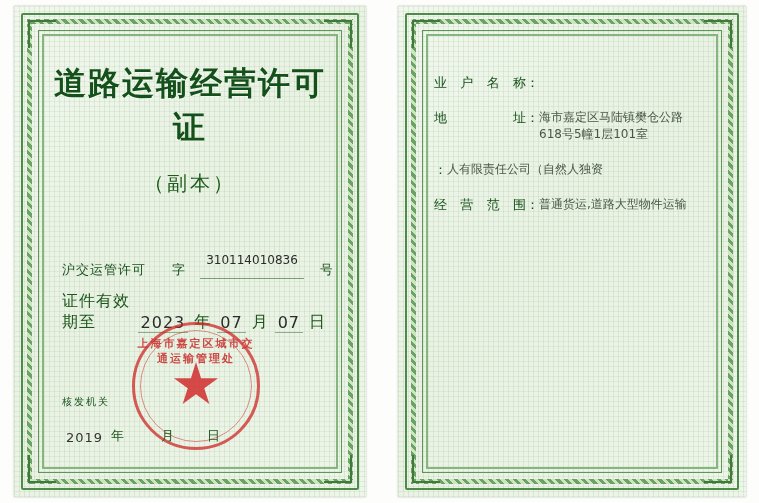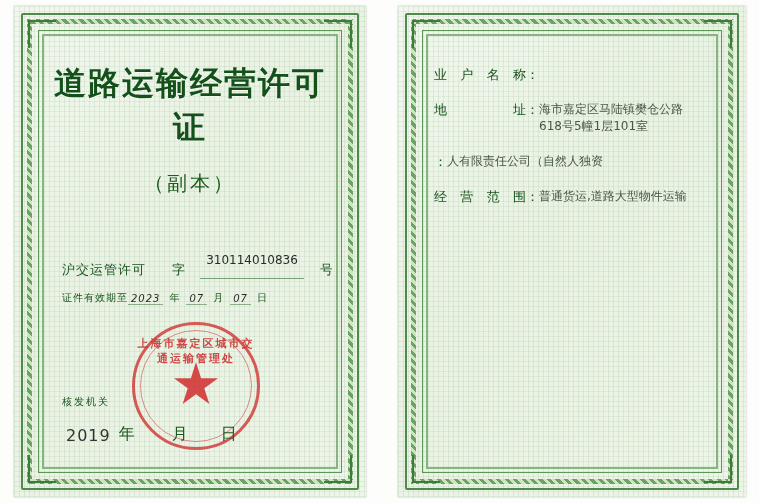--- a/index.html
+++ b/index.html
@@ -116,29 +116,28 @@
     text-align:center;
     letter-spacing:0;
   }
   .cert-no-row .hao{margin-left:16px;}
 
   .valid-row{
     margin-top:12px;
     padding-left:14px;
     display:flex;
     align-items:flex-end;
-    font-size:10px;
+    font-size:16px;
     color:#1c561c;
     letter-spacing:1px;
   }
   .valid-row .v{
     color:#2b2b2b;
     padding:0 3px;
     border-bottom:1px solid rgba(30,90,30,.45);
-    font-style:italic;
   }
   .valid-row .u{margin:0 6px;}
 
   
   .seal{
     position:absolute;
     left:84px;top:282px;
     width:128px;height:128px;
     border-radius:50%;
     border:3px solid rgba(206,30,30,.82);
@@ -174,30 +173,30 @@
     position:absolute;
     left:14px;top:355px;
     font-size:10px;
     color:#17511b;
     letter-spacing:2px;
   }
   .date-row{
     position:absolute;
     left:14px;bottom:18px;
     display:flex;align-items:flex-end;
-    font-size:16px;color:#1c561c;letter-spacing:1px;
+    font-size:13px;color:#1c561c;letter-spacing:1px;
   }
   .date-row .y{color:#333;padding:0 4px;}
   .date-row .u{margin:0 16px 0 4px;}
   .date-row .blank{display:inline-block;width:16px;}
 
   
   .fields{
     margin-top:26px;
-    padding:0 6px 0 2px;
+    padding:8px 6px 0 2px;
   }
   .field{
     display:flex;
     align-items:flex-start;
     margin-bottom:17px;
     font-size:13px;
     color:#16511b;
   }
   .field .lab{
     width:92px;

